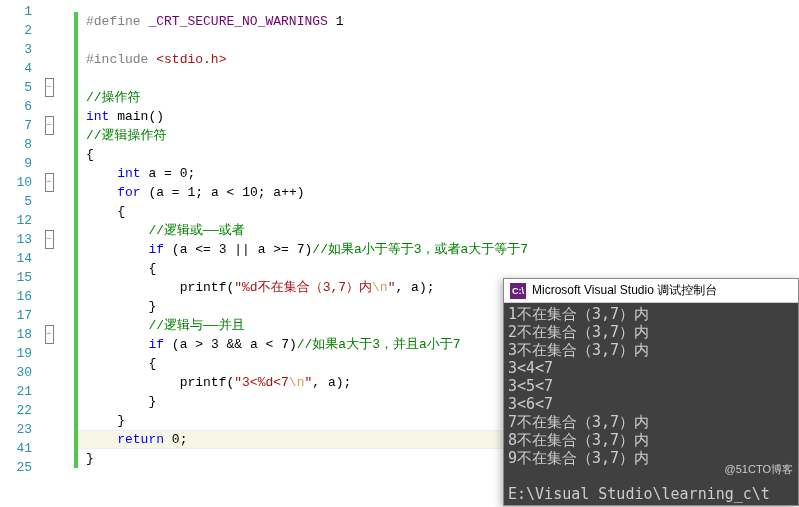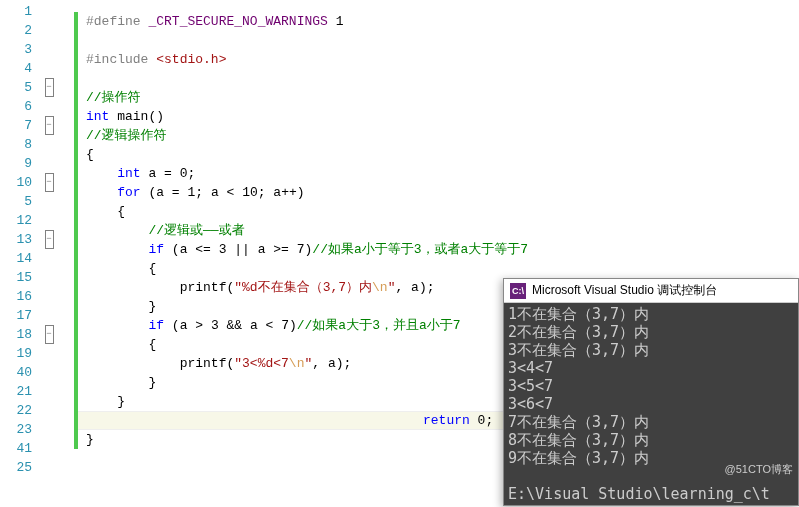--- a/index.html
+++ b/index.html
@@ -15,21 +15,21 @@
   .green-bar { position:absolute; left:0; top:0; width:4px; height:19px; background:#4ec94e; }
   .kw { color:#0000ff; }
   .str { color:#a31515; }
   .cmt { color:#008000; }
   .num { color:#000; }
   .pp { color:#808080; }
   .macro { color:#6f006f; }
   .fn { color:#000; }
   .esc { color:#d69d56; }
   .op { color:#000; }
-  .cursor-line { background:#f7f7e8; box-shadow: inset 0 0 0 1px #eee; text-align: center; }
+  .cursor-line { background:#f7f7e8; box-shadow: inset 0 0 0 1px #eee; }
   
   .console { position:absolute; right:0; top:278px; width:296px; border:1px solid #888; box-shadow:-2px 2px 8px rgba(0,0,0,0.3); background:#000; }
   .console-title { background:#fff; height:24px; display:flex; align-items:center; padding:0 6px; border-bottom:1px solid #ccc; font-family: "Microsoft YaHei", sans-serif; font-size:12px; color:#000; }
   .console-title .ico { width:16px; height:16px; background:#68217a; color:#fff; font-size:9px; display:flex; align-items:center; justify-content:center; margin-right:6px; font-weight:bold; }
   .console-body { background:#404040; color:#ccc; font-family: "NSimSun","SimSun", monospace; font-size:15px; line-height:18px; padding:2px 4px; min-height:180px; white-space:pre; }
   .watermark { position:absolute; right:6px; bottom:30px; color:#ccc; font-size:11px; font-family:sans-serif; pointer-events:none; }
 </style>
 </head>
 <body>
 
@@ -47,21 +47,21 @@
       <div>10</div>
       <div>5</div>
       <div>12</div>
       <div>13</div>
       <div>14</div>
       <div>15</div>
       <div>16</div>
       <div>17</div>
       <div>18</div>
       <div>19</div>
-      <div>40</div>
+      <div>30</div>
       <div>21</div>
       <div>22</div>
       <div>23</div>
       <div>41</div>
       <div>25</div>
     </div>
   <div class="gutter-fold" id="gutter-fold">
       <div></div>
       <div></div>
       <div></div>
@@ -108,20 +108,21 @@
       <div class="line"><span class="green-bar"></span><span><span class="cmt">//逻辑操作符</span></span></div>
       <div class="line"><span class="green-bar"></span><span>{</span></div>
       <div class="line"><span class="green-bar"></span><span>    <span class="kw">int</span> a <span class="op">=</span> <span class="num">0</span>;</span></div>
       <div class="line"><span class="green-bar"></span><span>    <span class="kw">for</span> (a <span class="op">=</span> <span class="num">1</span>; a <span class="op">&lt;</span> <span class="num">10</span>; a<span class="op">++</span>)</span></div>
       <div class="line"><span class="green-bar"></span><span>    {</span></div>
       <div class="line"><span class="green-bar"></span><span>        <span class="cmt">//逻辑或——或者</span></span></div>
       <div class="line"><span class="green-bar"></span><span>        <span class="kw">if</span> (a <span class="op">&lt;=</span> <span class="num">3</span> <span class="op">||</span> a <span class="op">&gt;=</span> <span class="num">7</span>)<span class="cmt">//如果a小于等于3，或者a大于等于7</span></span></div>
       <div class="line"><span class="green-bar"></span><span>        {</span></div>
       <div class="line"><span class="green-bar"></span><span>            <span class="fn">printf</span>(<span class="str">"%d不在集合（3,7）内</span><span class="esc">\n</span><span class="str">"</span>, a);</span></div>
       <div class="line"><span class="green-bar"></span><span>        }</span></div>
+      <div class="line"><span class="green-bar"></span><span>        <span class="cmt">//逻辑与——并且</span></span></div>
       <div class="line"><span class="green-bar"></span><span>        <span class="kw">if</span> (a <span class="op">&gt;</span> <span class="num">3</span> <span class="op">&amp;&amp;</span> a <span class="op">&lt;</span> <span class="num">7</span>)<span class="cmt">//如果a大于3，并且a小于7</span></span></div>
       <div class="line"><span class="green-bar"></span><span>        {</span></div>
       <div class="line"><span class="green-bar"></span><span>            <span class="fn">printf</span>(<span class="str">"3&lt;%d&lt;7</span><span class="esc">\n</span><span class="str">"</span>, a);</span></div>
       <div class="line"><span class="green-bar"></span><span>        }</span></div>
       <div class="line"><span class="green-bar"></span><span>    }</span></div>
       <div class="line cursor-line"><span class="green-bar"></span><span>    <span class="kw">return</span> <span class="num">0</span>;</span></div>
       <div class="line"><span class="green-bar"></span><span>}</span></div>
       <div class="line"><span></span></div>
     </div>
 </div>

